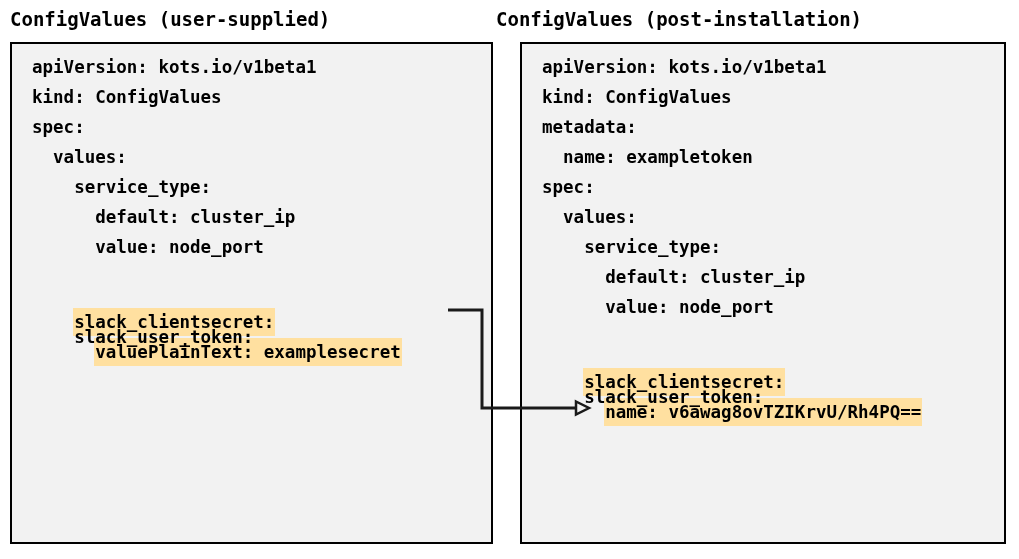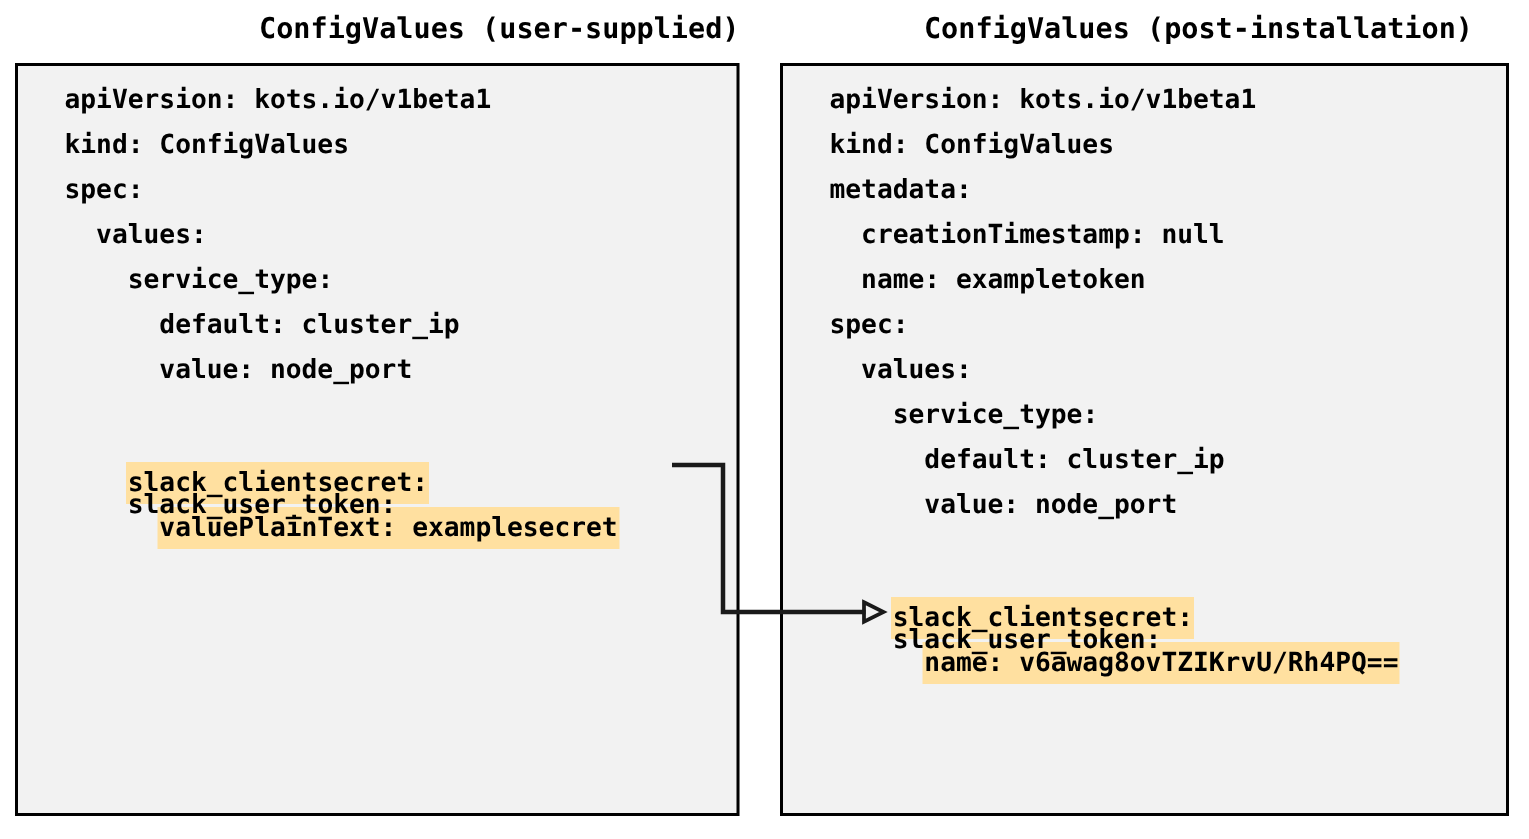--- a/index.html
+++ b/index.html
@@ -18,21 +18,21 @@
   
   .panel-title {
     position: absolute;
     top: 8px;
     font-family: "DejaVu Sans Mono", "Liberation Mono", monospace;
     font-size: 19px;
     font-weight: bold;
     color: #000000;
     letter-spacing: 0px;
     white-space: pre;
-    text-align: right;
+    text-align: left;
   }
   #title-left  { left: 10px;  width: 483px; }
   #title-right { left: 496px; width: 486px; }
 
   
   .panel {
     position: absolute;
     top: 42px;
     height: 502px;
     background: #f2f2f2;
@@ -53,21 +53,21 @@
     padding: 8px 0 0 0;
   }
   .code-line {
     height: 30px;
     line-height: 30px;
     white-space: pre;
     font-family: "DejaVu Sans Mono", "Liberation Mono", monospace;
     font-size: 17.5px;
     font-weight: bold;
     color: #000000;
-    padding-left: 28px;
+    padding-left: 17px;
     box-sizing: border-box;
   }
   .code-line .seg {
     display: inline-block;
     white-space: pre;
     line-height: 26px;
     padding: 1px 1px;
   }
   .code-line .seg.hl {
     background: #ffe0a0;
@@ -104,21 +104,20 @@
       <div class="code-line"><span class="seg">      </span><span class="seg hl">valuePlainText: examplesecret</span></div>
       <div class="code-line"><span class="seg">    </span><span class="seg">slack_user_token:</span></div>
     </div>
 </div>
 
 <div class="panel" id="panel-right">
   <div class="code-body" id="code-right">
       <div class="code-line"><span class="seg"></span><span class="seg">apiVersion: kots.io/v1beta1</span></div>
       <div class="code-line"><span class="seg"></span><span class="seg">kind: ConfigValues</span></div>
       <div class="code-line"><span class="seg"></span><span class="seg">metadata:</span></div>
-      <div class="code-line"><span class="seg">  </span><span class="seg">creationTimestamp: null</span></div>
       <div class="code-line"><span class="seg">  </span><span class="seg">name: exampletoken</span></div>
       <div class="code-line"><span class="seg"></span><span class="seg">spec:</span></div>
       <div class="code-line"><span class="seg">  </span><span class="seg">values:</span></div>
       <div class="code-line"><span class="seg">    </span><span class="seg">service_type:</span></div>
       <div class="code-line"><span class="seg">      </span><span class="seg">default: cluster_ip</span></div>
       <div class="code-line"><span class="seg">      </span><span class="seg">value: node_port</span></div>
       <div class="code-line"><span class="seg">    </span><span class="seg hl">slack_clientsecret:</span></div>
       <div class="code-line"><span class="seg">      </span><span class="seg hl">name: v6awag8ovTZIKrvU/Rh4PQ==</span></div>
       <div class="code-line"><span class="seg">    </span><span class="seg">slack_user_token:</span></div>
     </div>

